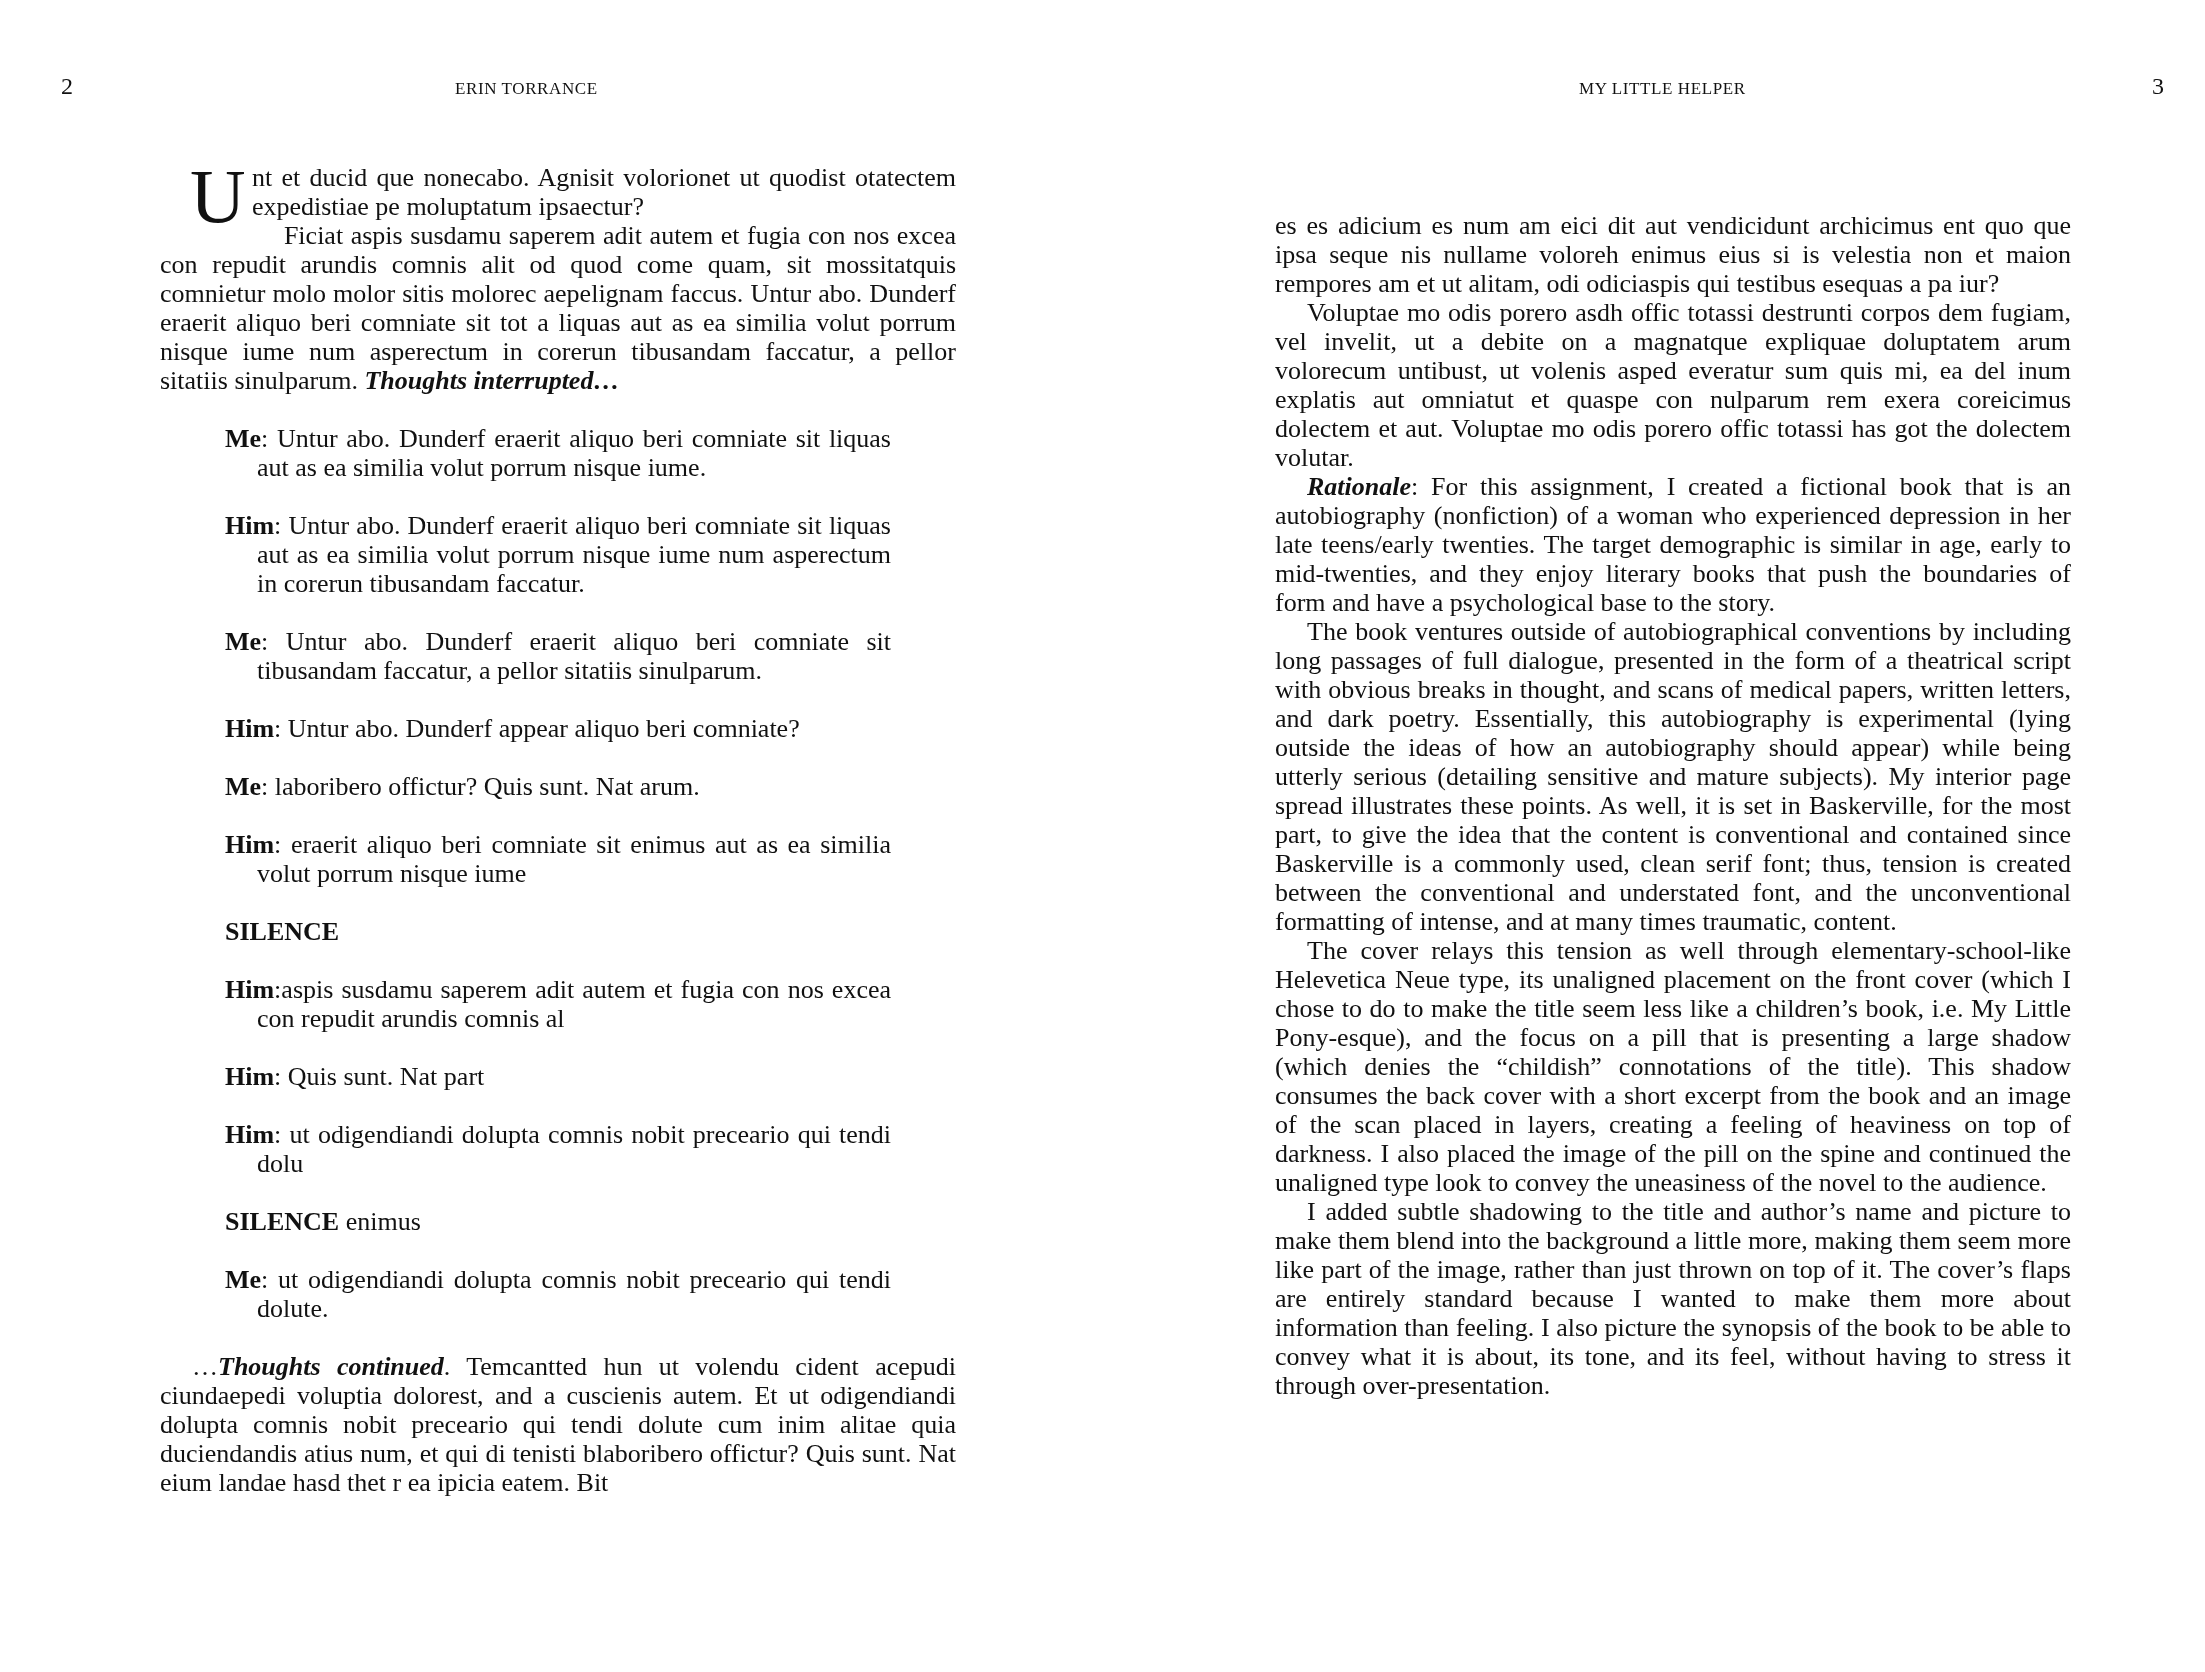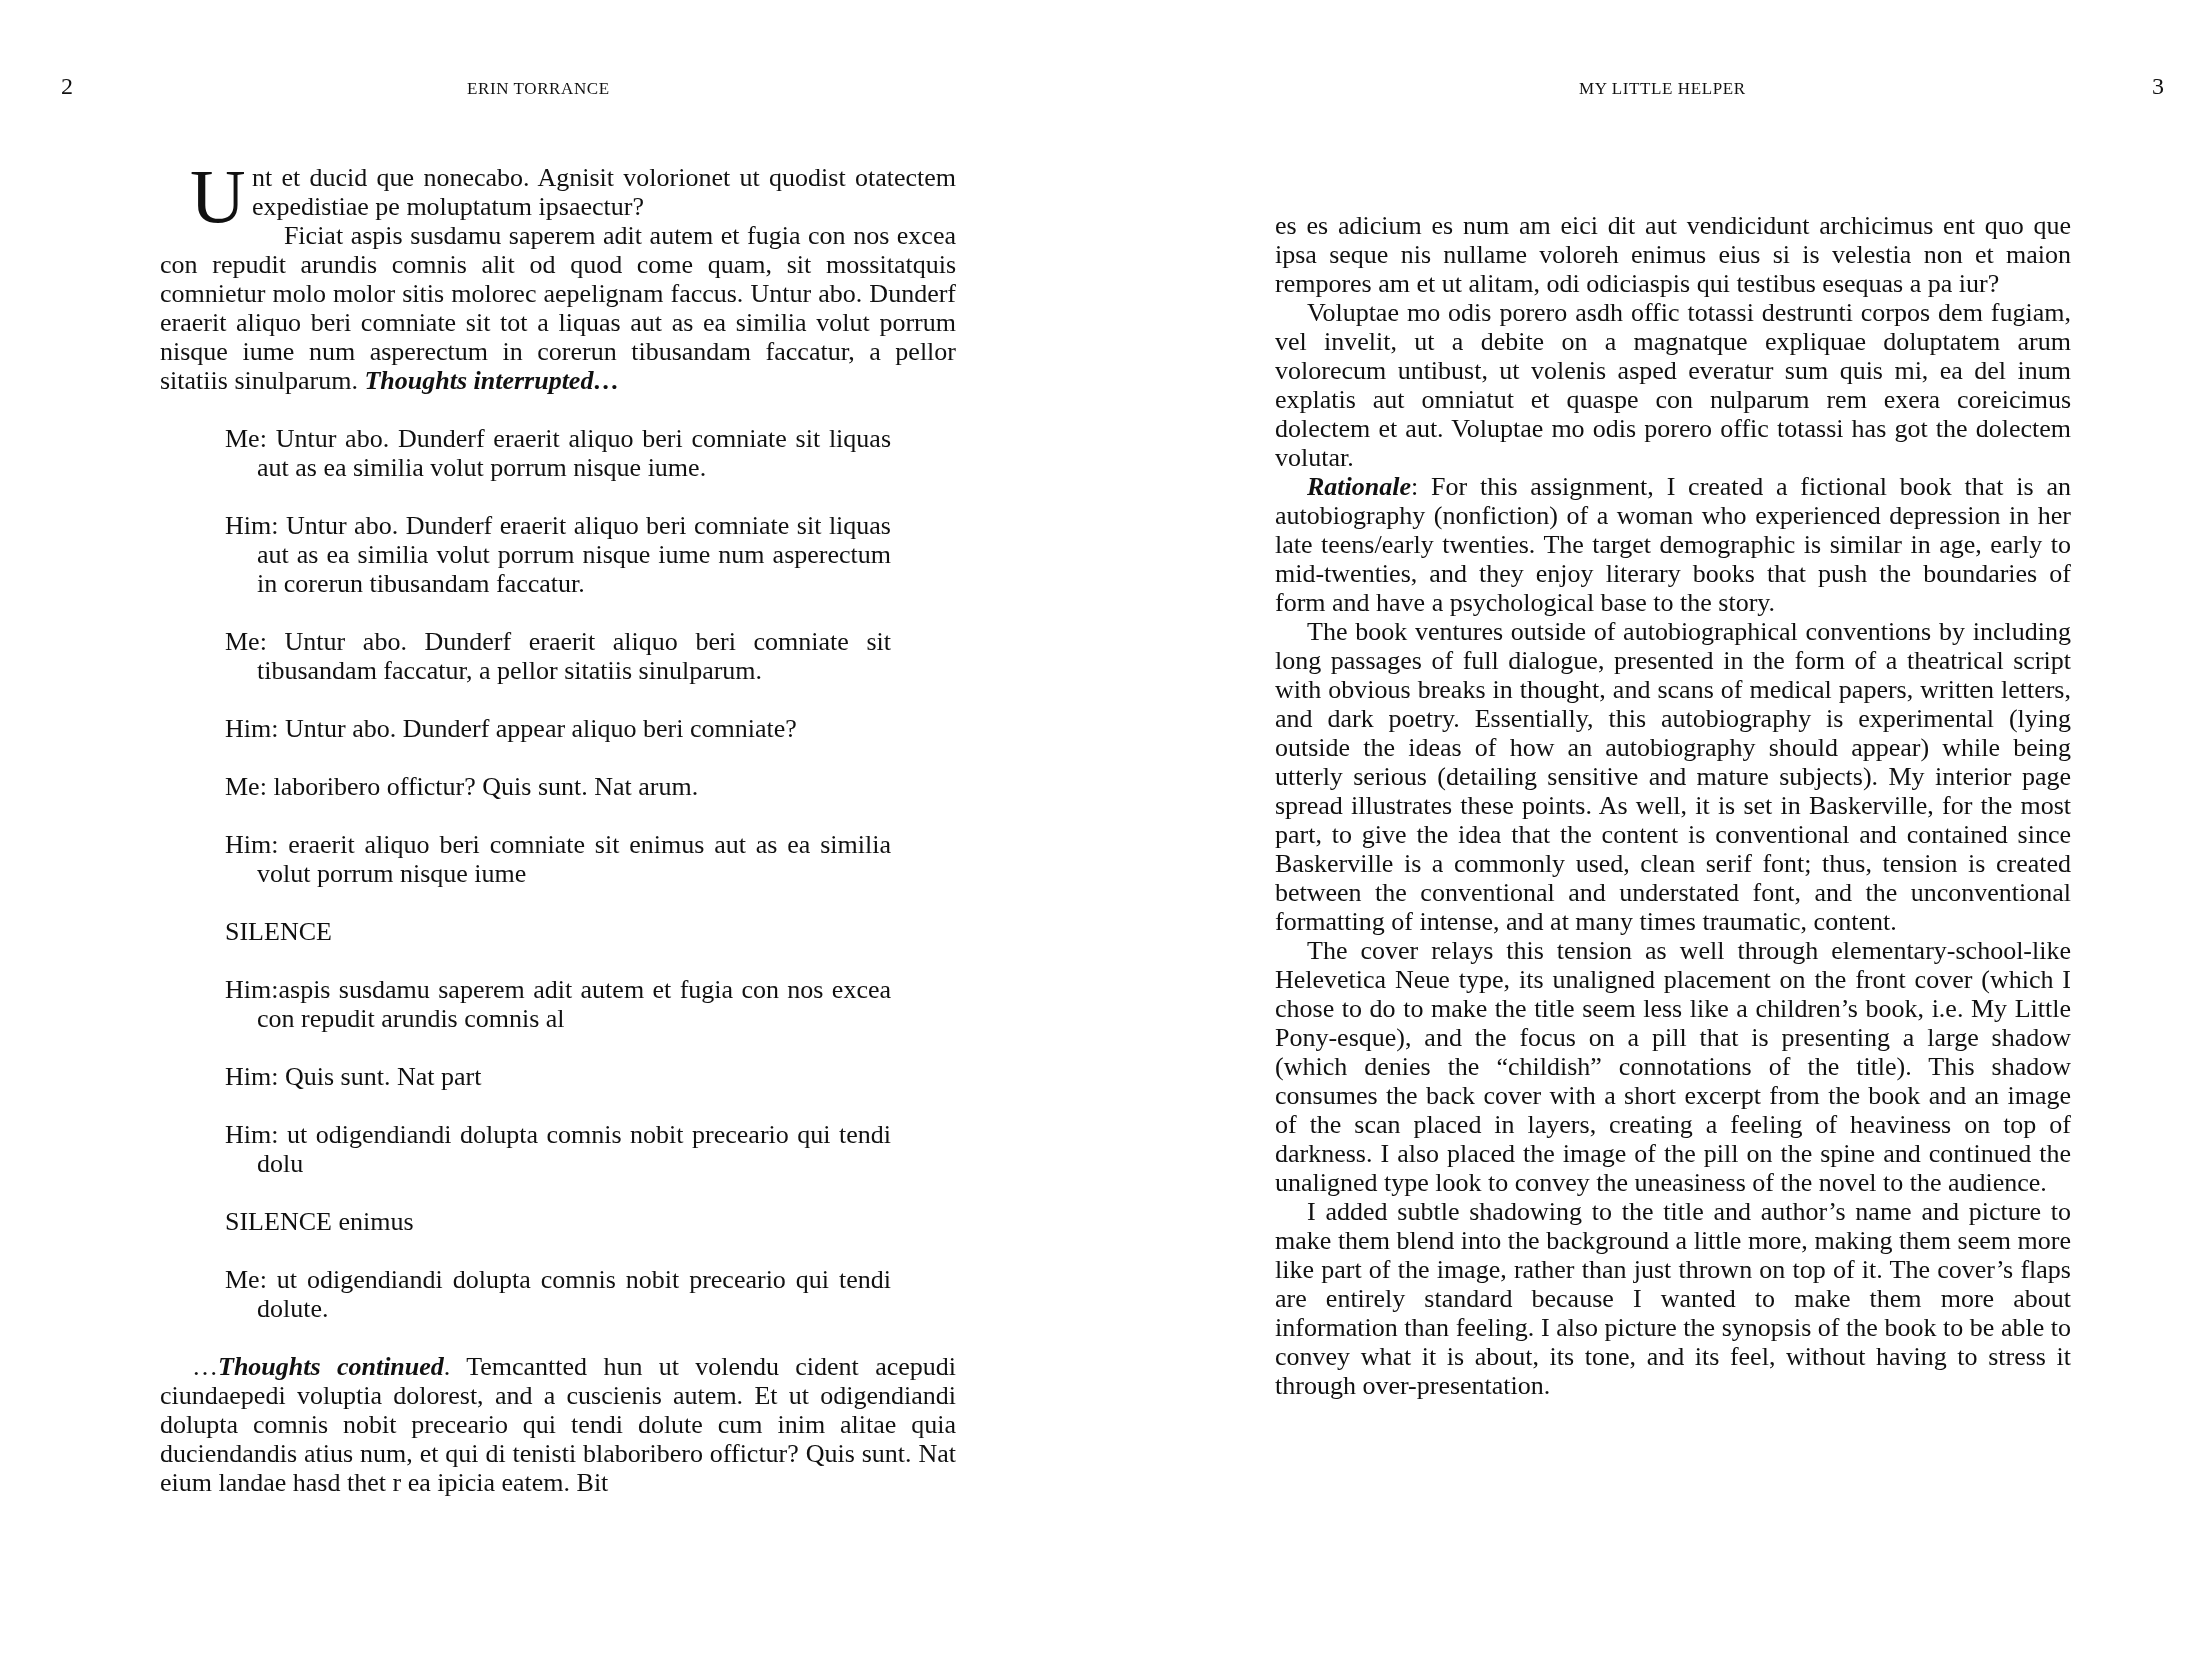--- a/index.html
+++ b/index.html
@@ -16,21 +16,21 @@
   .folio {
     position: absolute; top: 72px; font-size: 24px; line-height: 29px;
   }
   .page.left .folio { left: 61px; }
   .page.right .folio { left: 1049px; }
 
   .running-head {
     position: absolute; top: 77px; font-size: 17px; line-height: 23px;
     letter-spacing: 0.6px; text-transform: uppercase; white-space: nowrap;
   }
-  .page.left .running-head { left: 467px; }
+  .page.left .running-head { left: 455px; }
   .page.right .running-head { left: 1579px; margin-left: -1103px; }
 
   .column {
     position: absolute; top: 163px; width: 796px;
     font-size: 26px; line-height: 29px; text-align: justify;
     hyphens: none;
   }
   .page.left .column { left: 160px; }
   .page.right .column { left: 172px; margin-top: 48px; }
 
@@ -40,21 +40,21 @@
   .dropcap {
     float: left; font-size: 77px; line-height: 61px; margin: 2.5px 6.3px -3.8px 30px;
     font-family: "Liberation Serif", serif;
   }
 
   .dialogue { margin: 29px 0 0 65px; width: 666px; }
   .dialogue .line {
     margin: 0 0 29px 0; padding-left: 32px; text-indent: -32px;
     text-align: justify;
   }
-  .speaker { font-weight: normal; }
+  .speaker { font-weight: bold; }
   .bi { font-weight: bold; font-style: italic; }
   .continued { margin-top: 0; }
 </style>
 </head>
 <body>
 
 <div class="spread">
 
   <div class="page left">
     <div class="folio">2</div>

